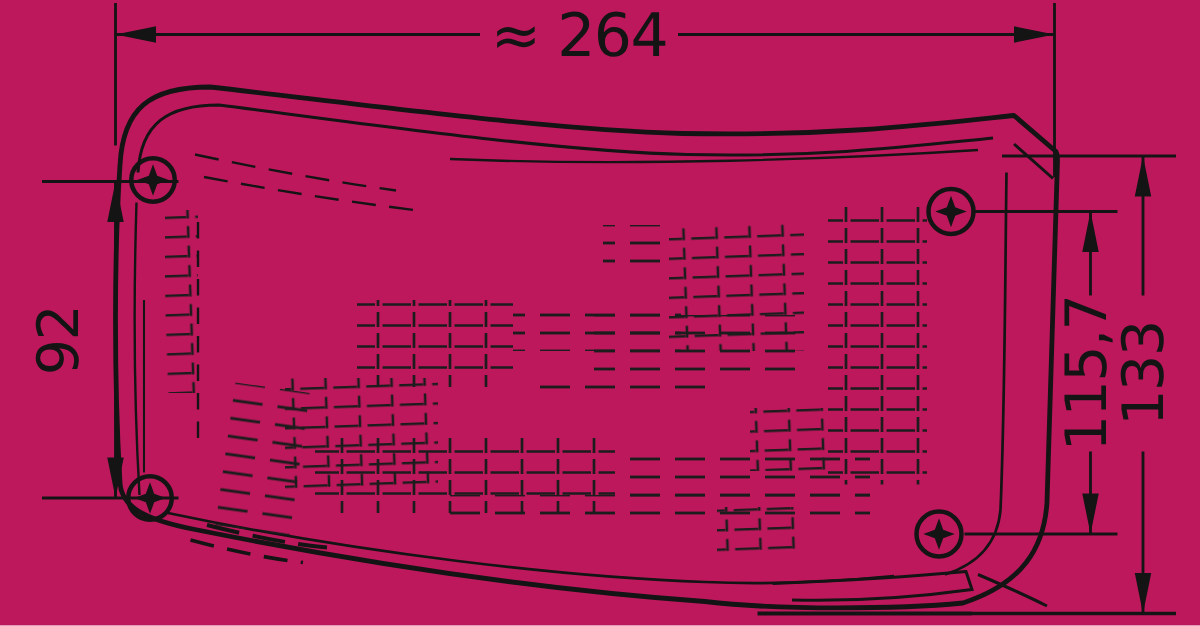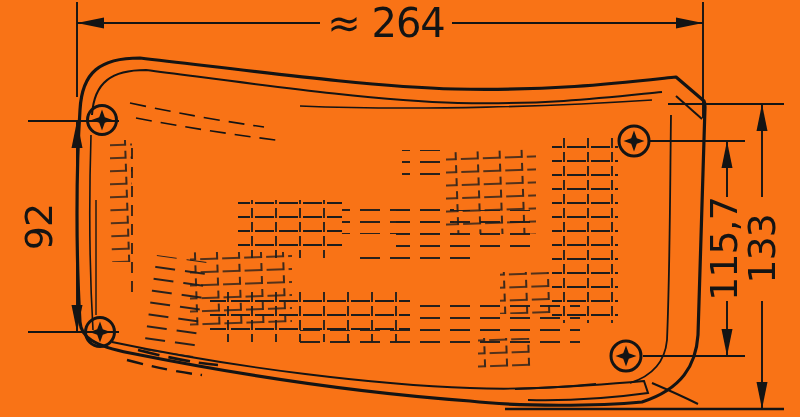--- a/index.html
+++ b/index.html
@@ -1,20 +1,20 @@
 <!DOCTYPE html>
 <html><head>
 <meta charset="utf-8">
 <style>
   html, body { margin: 0; padding: 0; background: #ffffff; }
   .canvas {
     position: relative;
     width: 800px;
     height: 417px;
-    background: #f97316;
+    background: #be185d;
     font-family: "DejaVu Sans", sans-serif;
     overflow: hidden;
   }
   svg { display: block; }
   .dim-text {
     fill: #141414;
     font-family: "DejaVu Sans", sans-serif;
     font-size: 38px;
     letter-spacing: -1px;
   }

